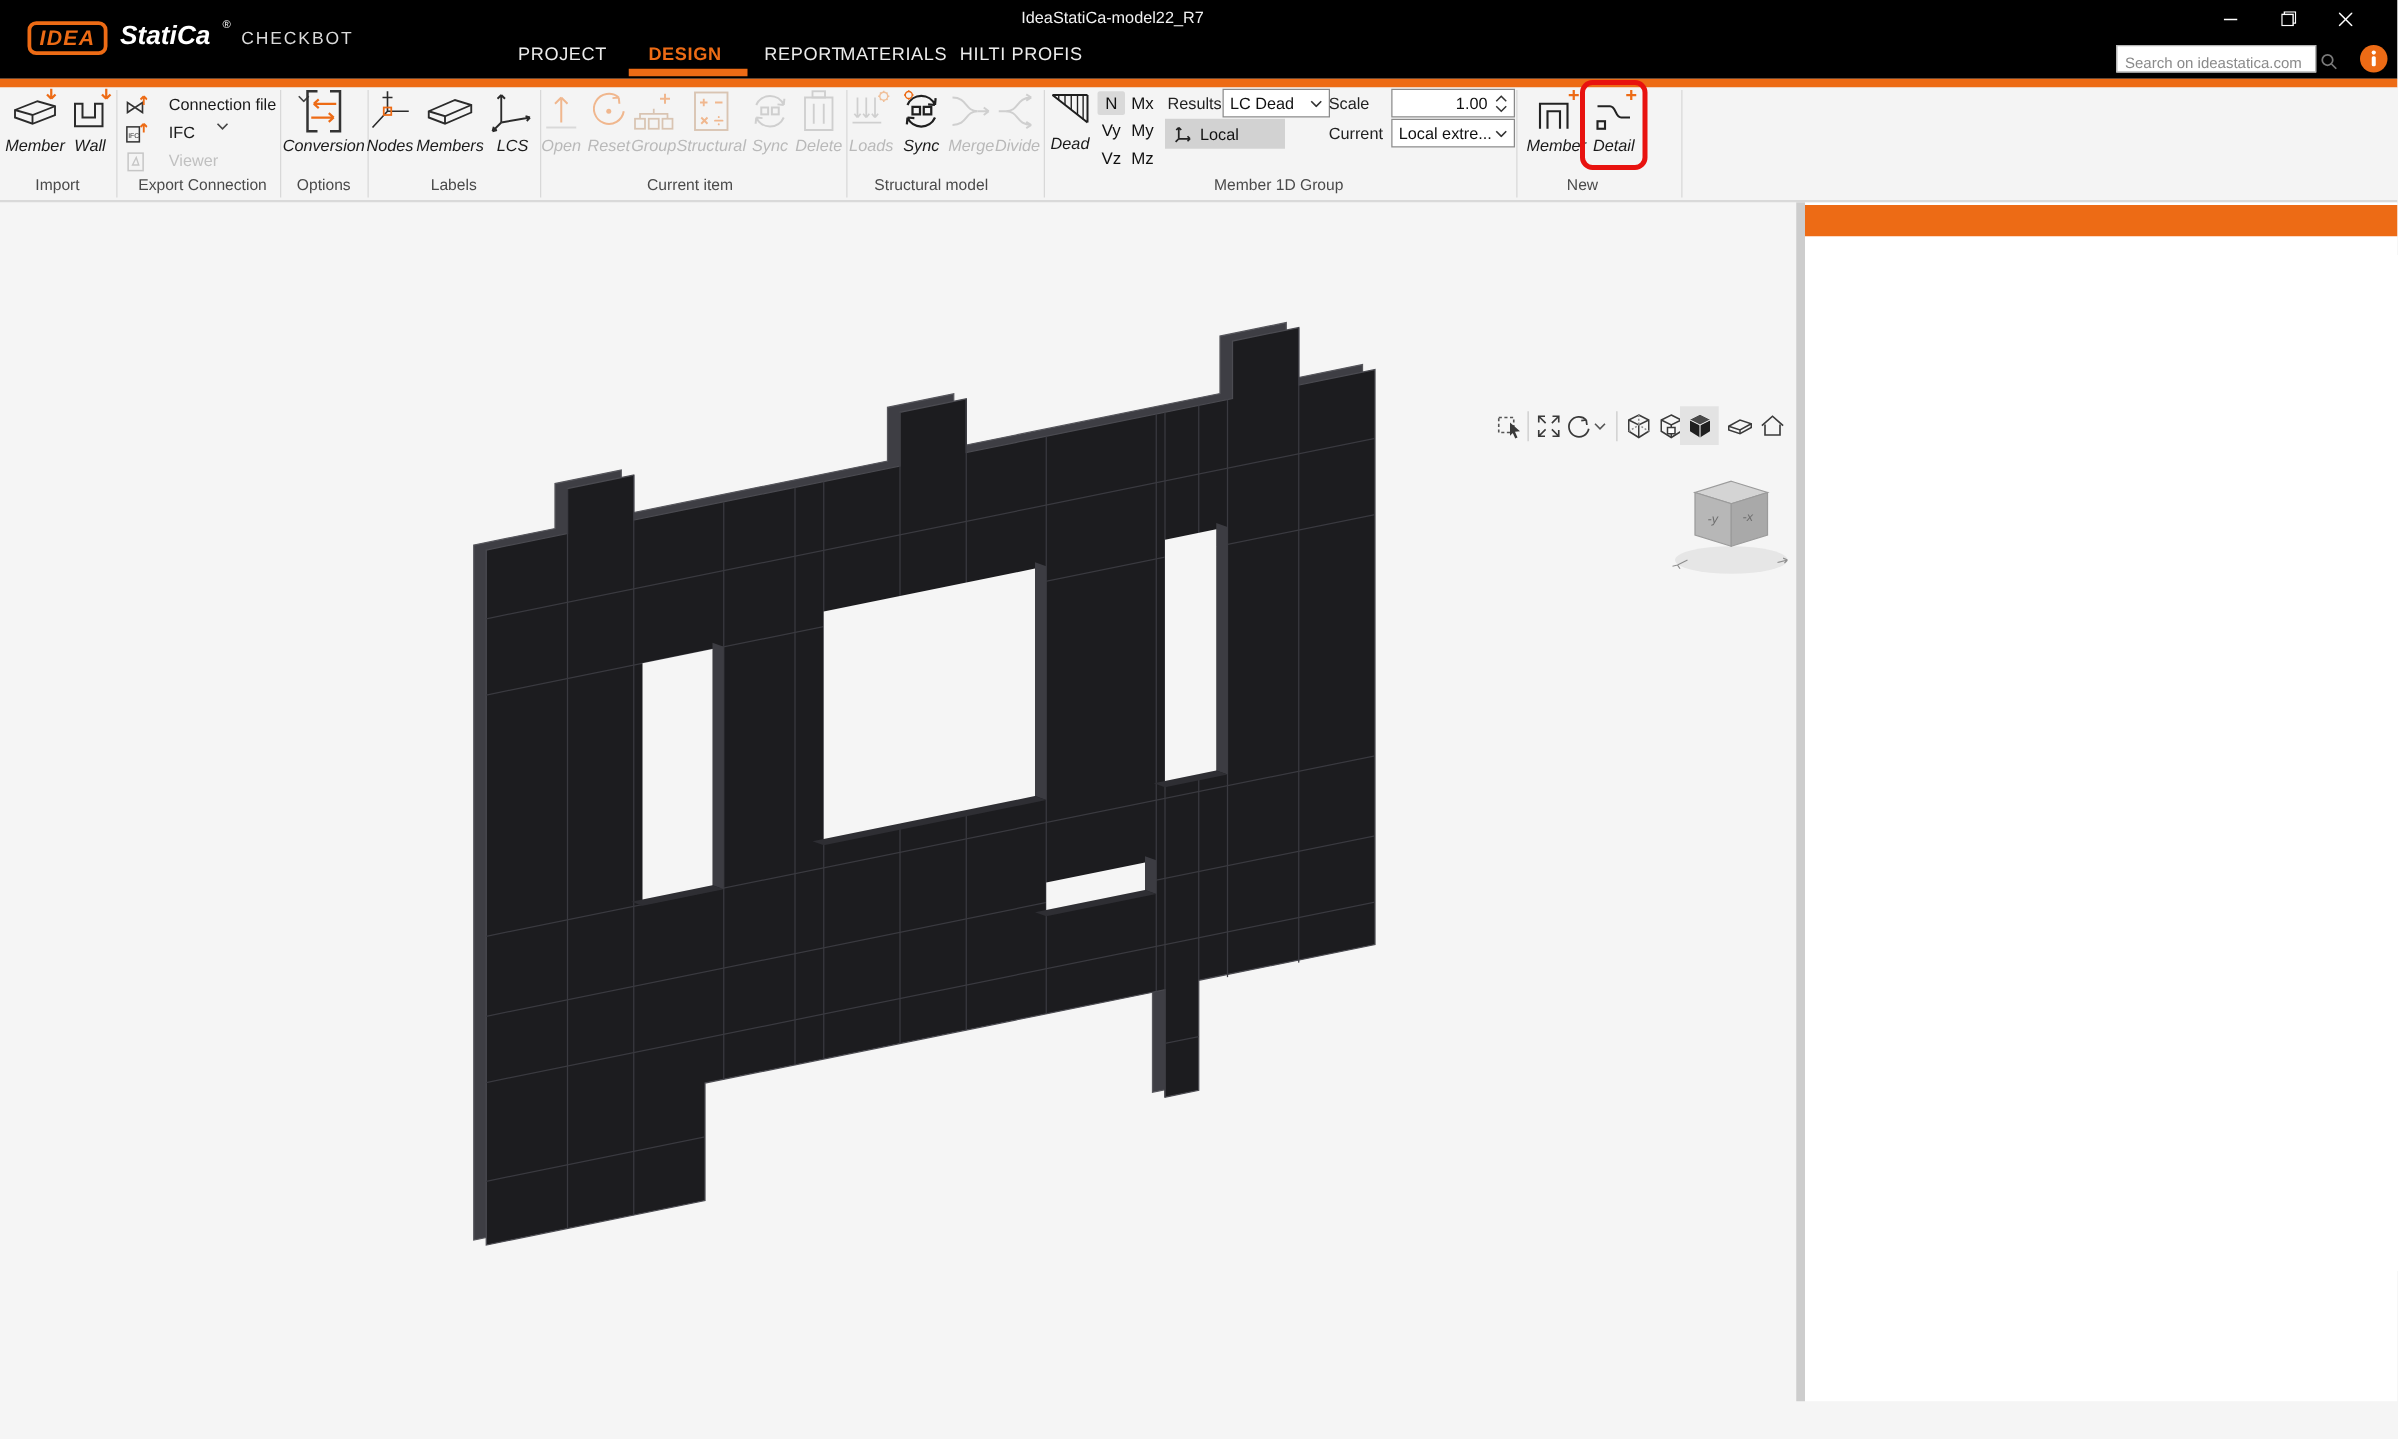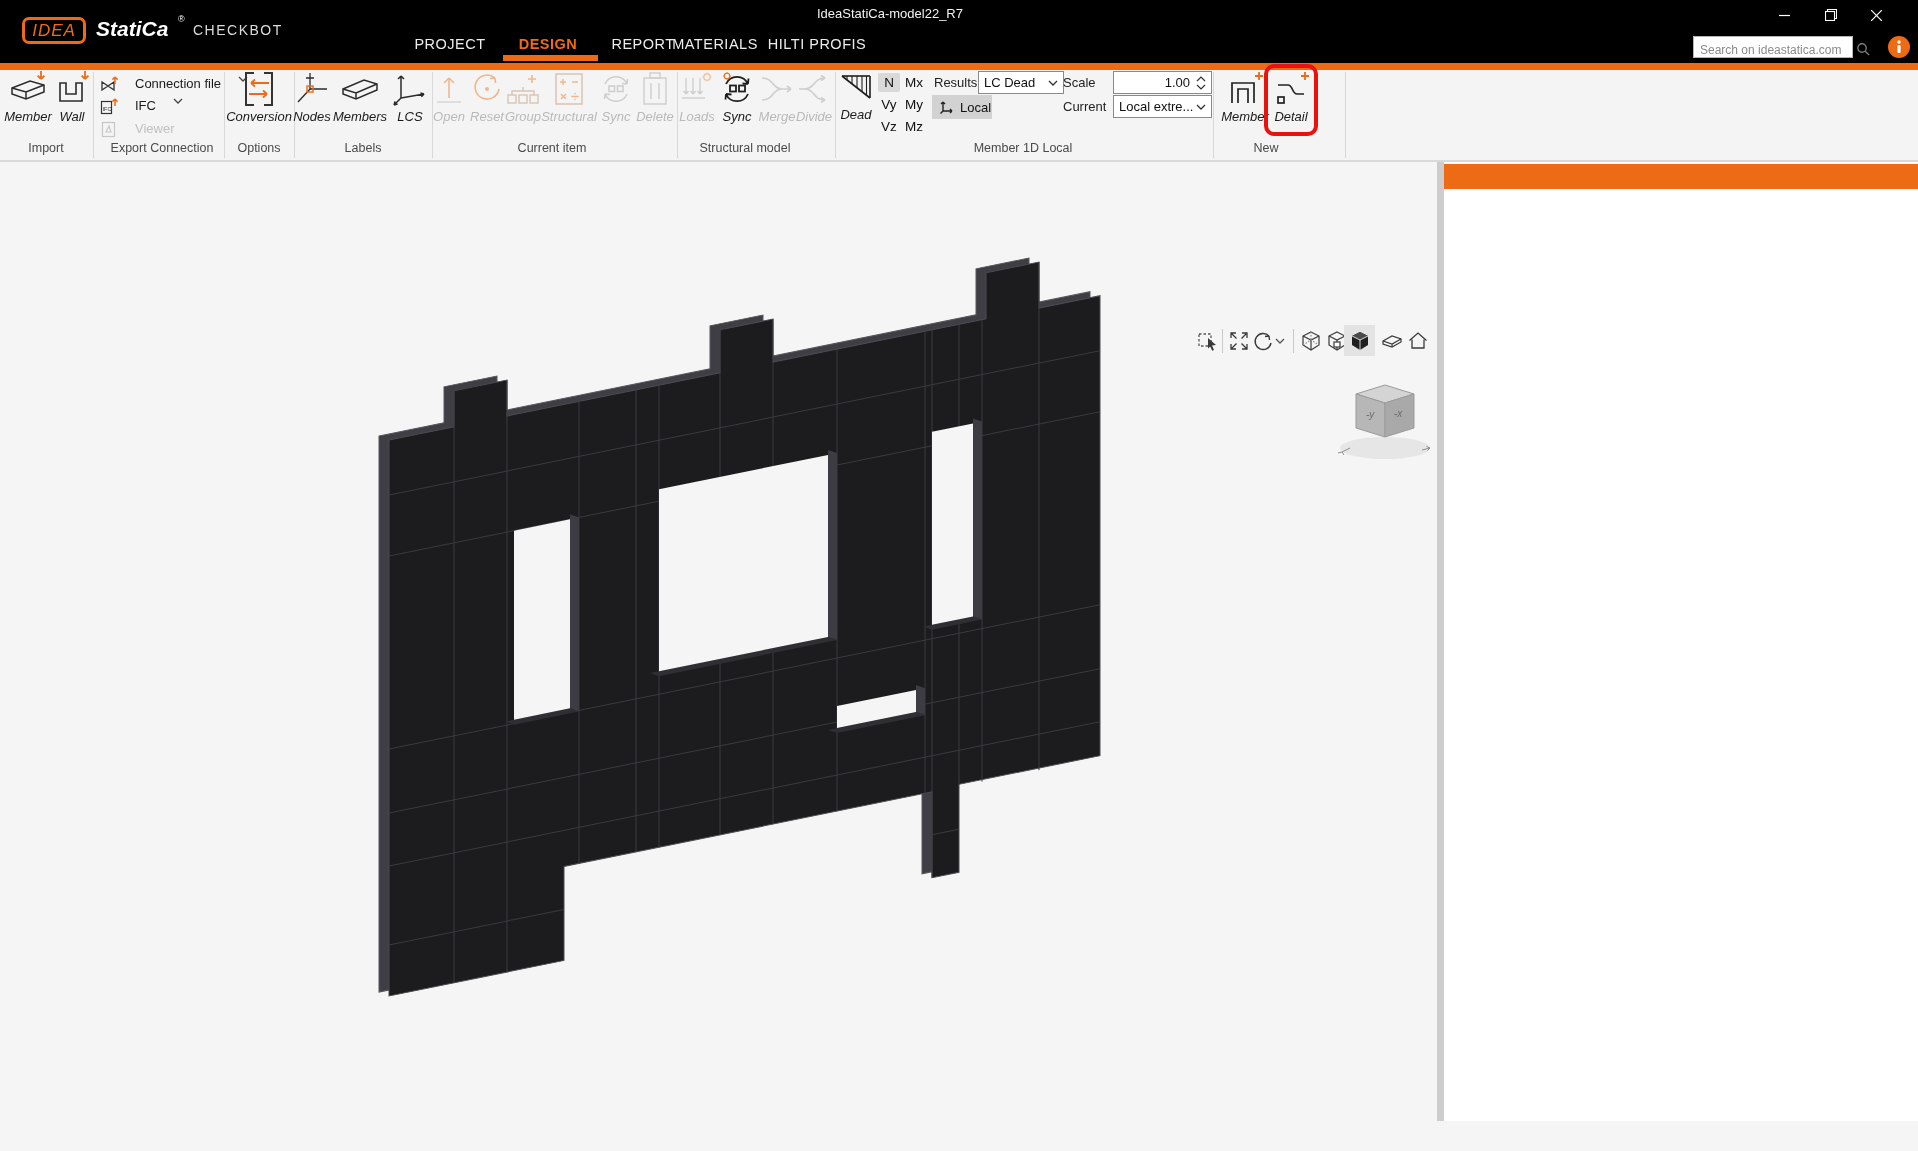--- a/index.html
+++ b/index.html
@@ -5,21 +5,21 @@
   * { margin:0; padding:0; box-sizing:border-box; }
   html,body { width:1918px; height:1151px; overflow:hidden; background:#f5f5f5;
               font-family:"Liberation Sans", sans-serif; }
   .abs { position:absolute; }
   #app { position:relative; width:1918px; height:1151px; background:#f5f5f5; }
 
   
   #titlebar { position:absolute; left:0; top:0; width:1918px; height:63px; background:#000; }
   #logo-idea { position:absolute; left:22px; top:17px; width:64px; height:27px;
                border:3px solid #ED6B15; border-radius:7px; color:#ED6B15;
-               font-weight:normal; font-style:italic; font-size:17px; text-align:center;
+               font-weight:bold; font-style:italic; font-size:17px; text-align:center;
                line-height:21px; letter-spacing:1px; }
   #logo-statica { position:absolute; left:96px; top:17px; color:#fff; font-size:21px;
                   font-weight:bold; font-style:italic; }
   #logo-reg { position:absolute; left:178px; top:14px; color:#fff; font-size:9px; }
   #logo-product { position:absolute; left:193px; top:22px; color:#dcdcdc; font-size:14px;
                   letter-spacing:1.5px; }
   #win-title { position:absolute; left:890px; top:6px; transform:translateX(-50%);
                color:#f2f2f2; font-size:13px; }
   .tab { position:absolute; top:36px; transform:translateX(-50%); color:#ececec;
          font-size:14.5px; letter-spacing:0.5px; cursor:default; }
@@ -51,21 +51,21 @@
   .smallrow { position:absolute; left:100px; height:18px; display:flex; align-items:flex-start;
               gap:17px; font-size:13px; color:#1a1a1a; cursor:pointer; white-space:nowrap; }
   .smallrow.disabled { color:#c0c0c0; }
   .fcell { position:absolute; width:22px; height:19px; font-size:13.5px; color:#111;
            text-align:center; line-height:19px; cursor:pointer; }
   .fcell.sel { background:#d9d9d9; border-radius:2px; }
   .rlabel { position:absolute; font-size:13px; color:#222; white-space:nowrap; }
   .combo { position:absolute; height:23px; background:#fff; border:1px solid #8a8a8a;
            font-size:13px; color:#111; display:flex; align-items:center; padding:0 5px;
            justify-content:space-between; cursor:pointer; }
-  #local-btn { position:absolute; left:932px; top:25px; width:60px; height:24px;
+  #local-btn { position:absolute; left:932px; top:25px; width:96px; height:24px;
                background:#d2d2d2; display:flex; align-items:center; gap:5px;
                padding-left:7px; font-size:13px; color:#111; cursor:pointer; }
   #detail-highlight { position:absolute; left:1264px; top:-6px; width:54px; height:72px;
                       border:4px solid #E8120F; border-radius:10px; pointer-events:none; }
 
   
   #viewport { position:absolute; left:0; top:162px; width:1437px; height:959px; background:#f5f5f5; }
   .vtool { position:absolute; top:168px; width:22px; height:22px; cursor:pointer; }
   .vtsep { position:absolute; top:167px; width:1px; height:24px; background:#c9c9c9; }
   #cube-selected-bg { position:absolute; left:1344px; top:163px; width:31px; height:31px;
@@ -427,21 +427,21 @@
     </div>
     <div class="rlabel" style="left:1063px; top:29px">Current</div>
     <div class="combo" style="left:1113px; top:25px; width:99px">
       <span>Local extre...</span>
       <span>
         <svg width="10" height="6" viewBox="0 0 10 6">
             <path d="M1 1 L5 5 L9 1" fill="none" stroke="#333" stroke-width="1.3"></path>
           </svg>
         </span>
     </div>
-    <div class="grp-title" style="left:1023px">Member 1D Local</div>
+    <div class="grp-title" style="left:1023px">Member 1D Group</div>
 
     <div class="bigbtn" style="left:1213px">
       <span>
         <svg width="40" height="38" viewBox="0 0 40 38" fill="none" stroke="#222" stroke-width="1.7">
           <path d="M7 33 V13 H29 V33 M13 33 V19 H23 V33"></path>
           <g stroke="#ED6B15" stroke-width="1.8">
               <path d="M34 2 V10 M30 6 H38"></path>
             </g>
         </svg>
         </span>

